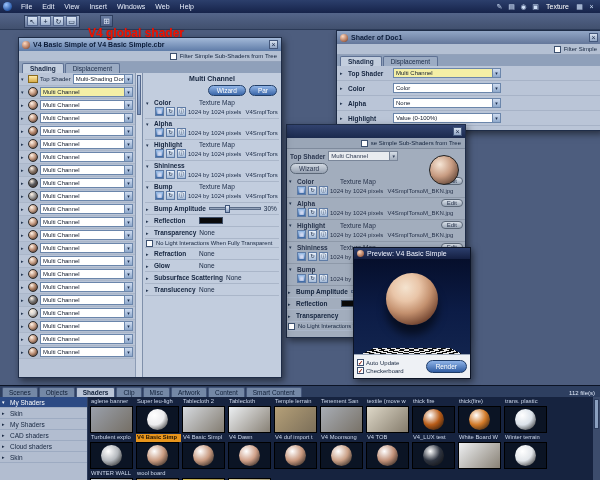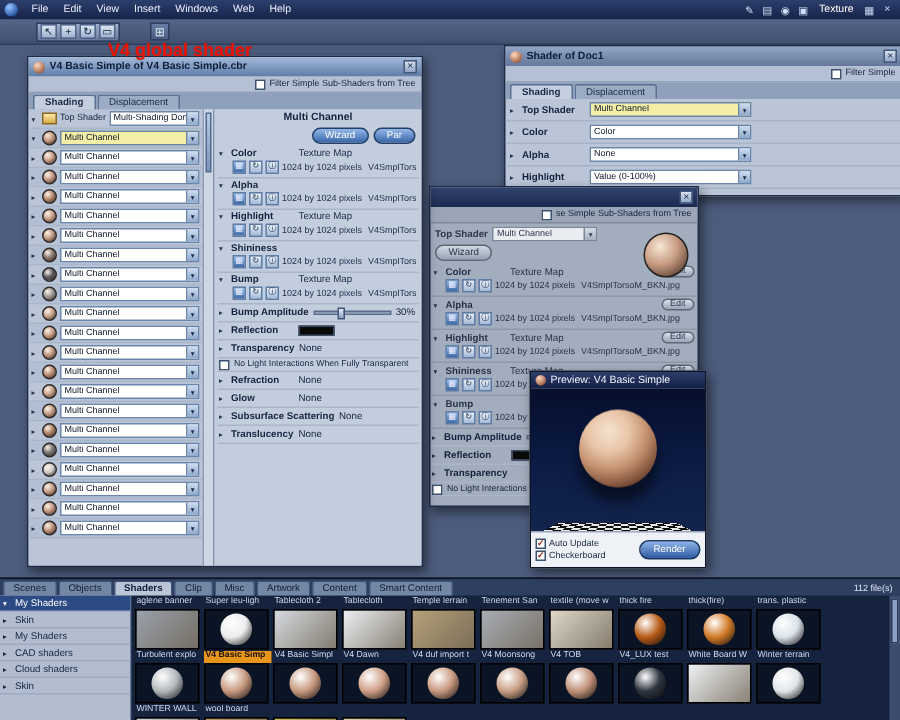--- a/index.html
+++ b/index.html
@@ -118,21 +118,21 @@
   .bgrid{flex:1;display:flex;flex-wrap:wrap;align-content:flex-start;padding:1px 0 0 2px;overflow:hidden;}
   .cell{width:45px;margin:0 1px 1px 0;}
   .cname{height:8px;font-size:5.8px;color:#cdd8ec;white-space:nowrap;overflow:hidden;padding:0 1px;}
   .cname.sel{background:#e8951c;color:#1c1000;font-weight:bold;}
   .cthumb{width:43px;height:27px;background:#0b1424;border:1px solid #000;position:relative;}
   .csph{position:absolute;left:50%;top:50%;width:21px;height:21px;margin:-10.5px 0 0 -10.5px;border-radius:50%;}
   .bscroll{width:7px;background:#3c4c6c;position:relative;}
   .bsthumb{position:absolute;left:1px;right:1px;top:2px;height:30px;background:#8ba0c0;border:1px solid #2c3c5c;}
 
   
-  .annot{position:absolute;left:72px;top:26px;z-index:50;font-size:12px;font-weight:bold;color:#ef1402;text-shadow:0 0 1px rgba(120,0,0,.6);}
+  .annot{position:absolute;left:88px;top:26px;z-index:50;font-size:12px;font-weight:bold;color:#ef1402;text-shadow:0 0 1px rgba(120,0,0,.6);}
 </style>
 </head>
 <body>
 
 <div class="menubar">
   <span class="logo"></span>
   <div class="mitems" id="menu-items">
       <span class="mitem">File</span>
       <span class="mitem">Edit</span>
       <span class="mitem">View</span>

